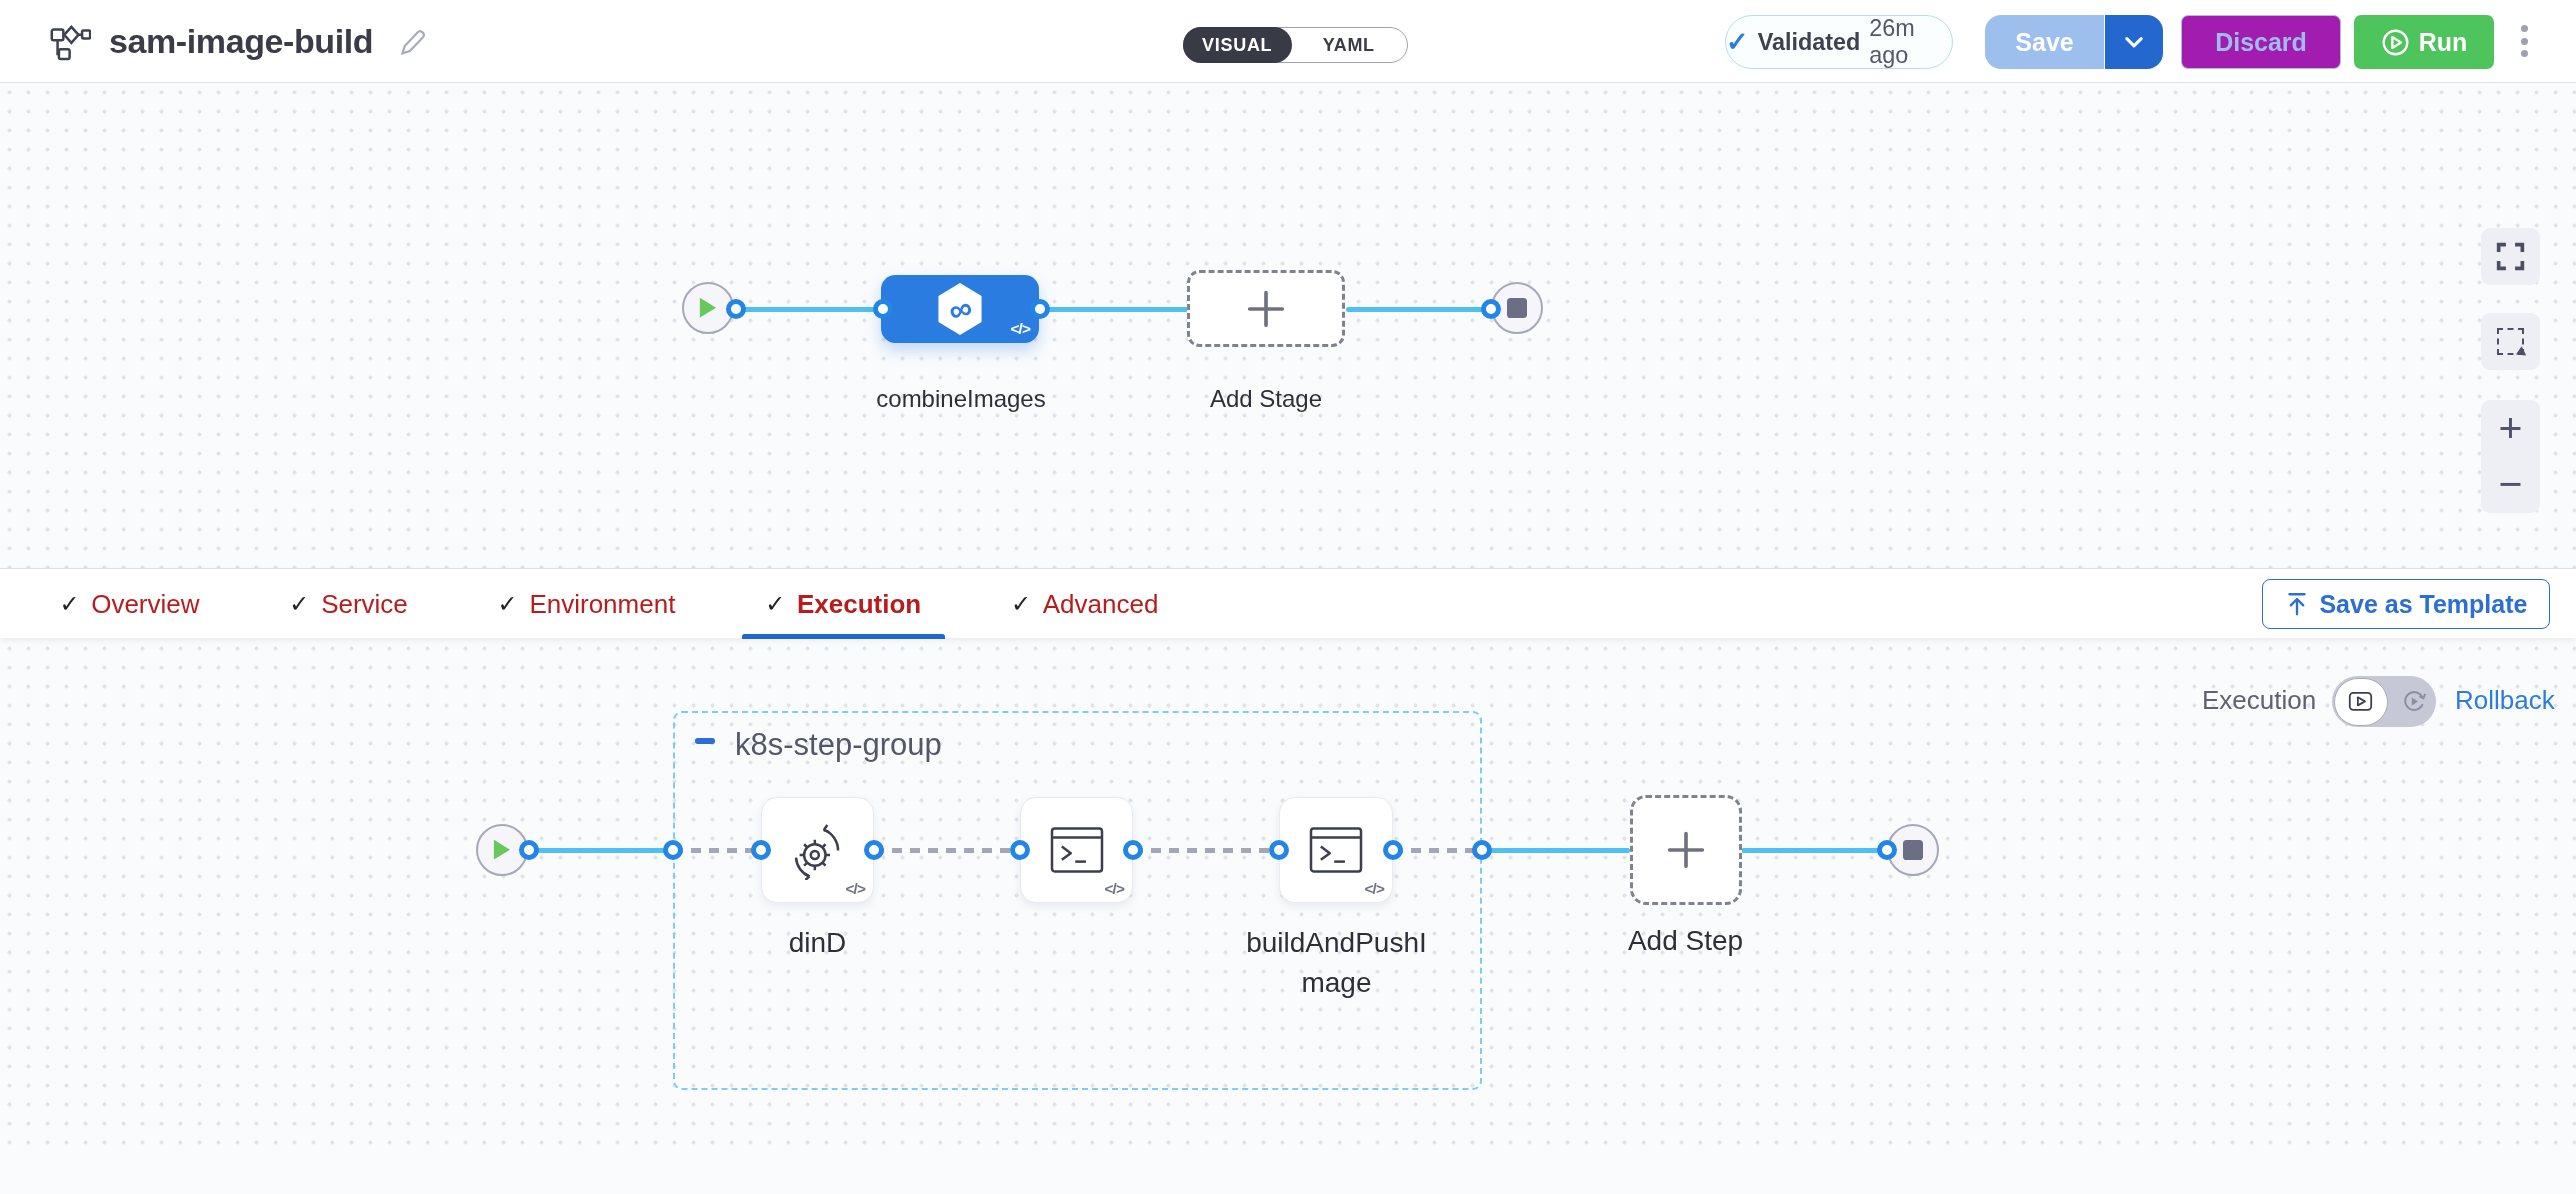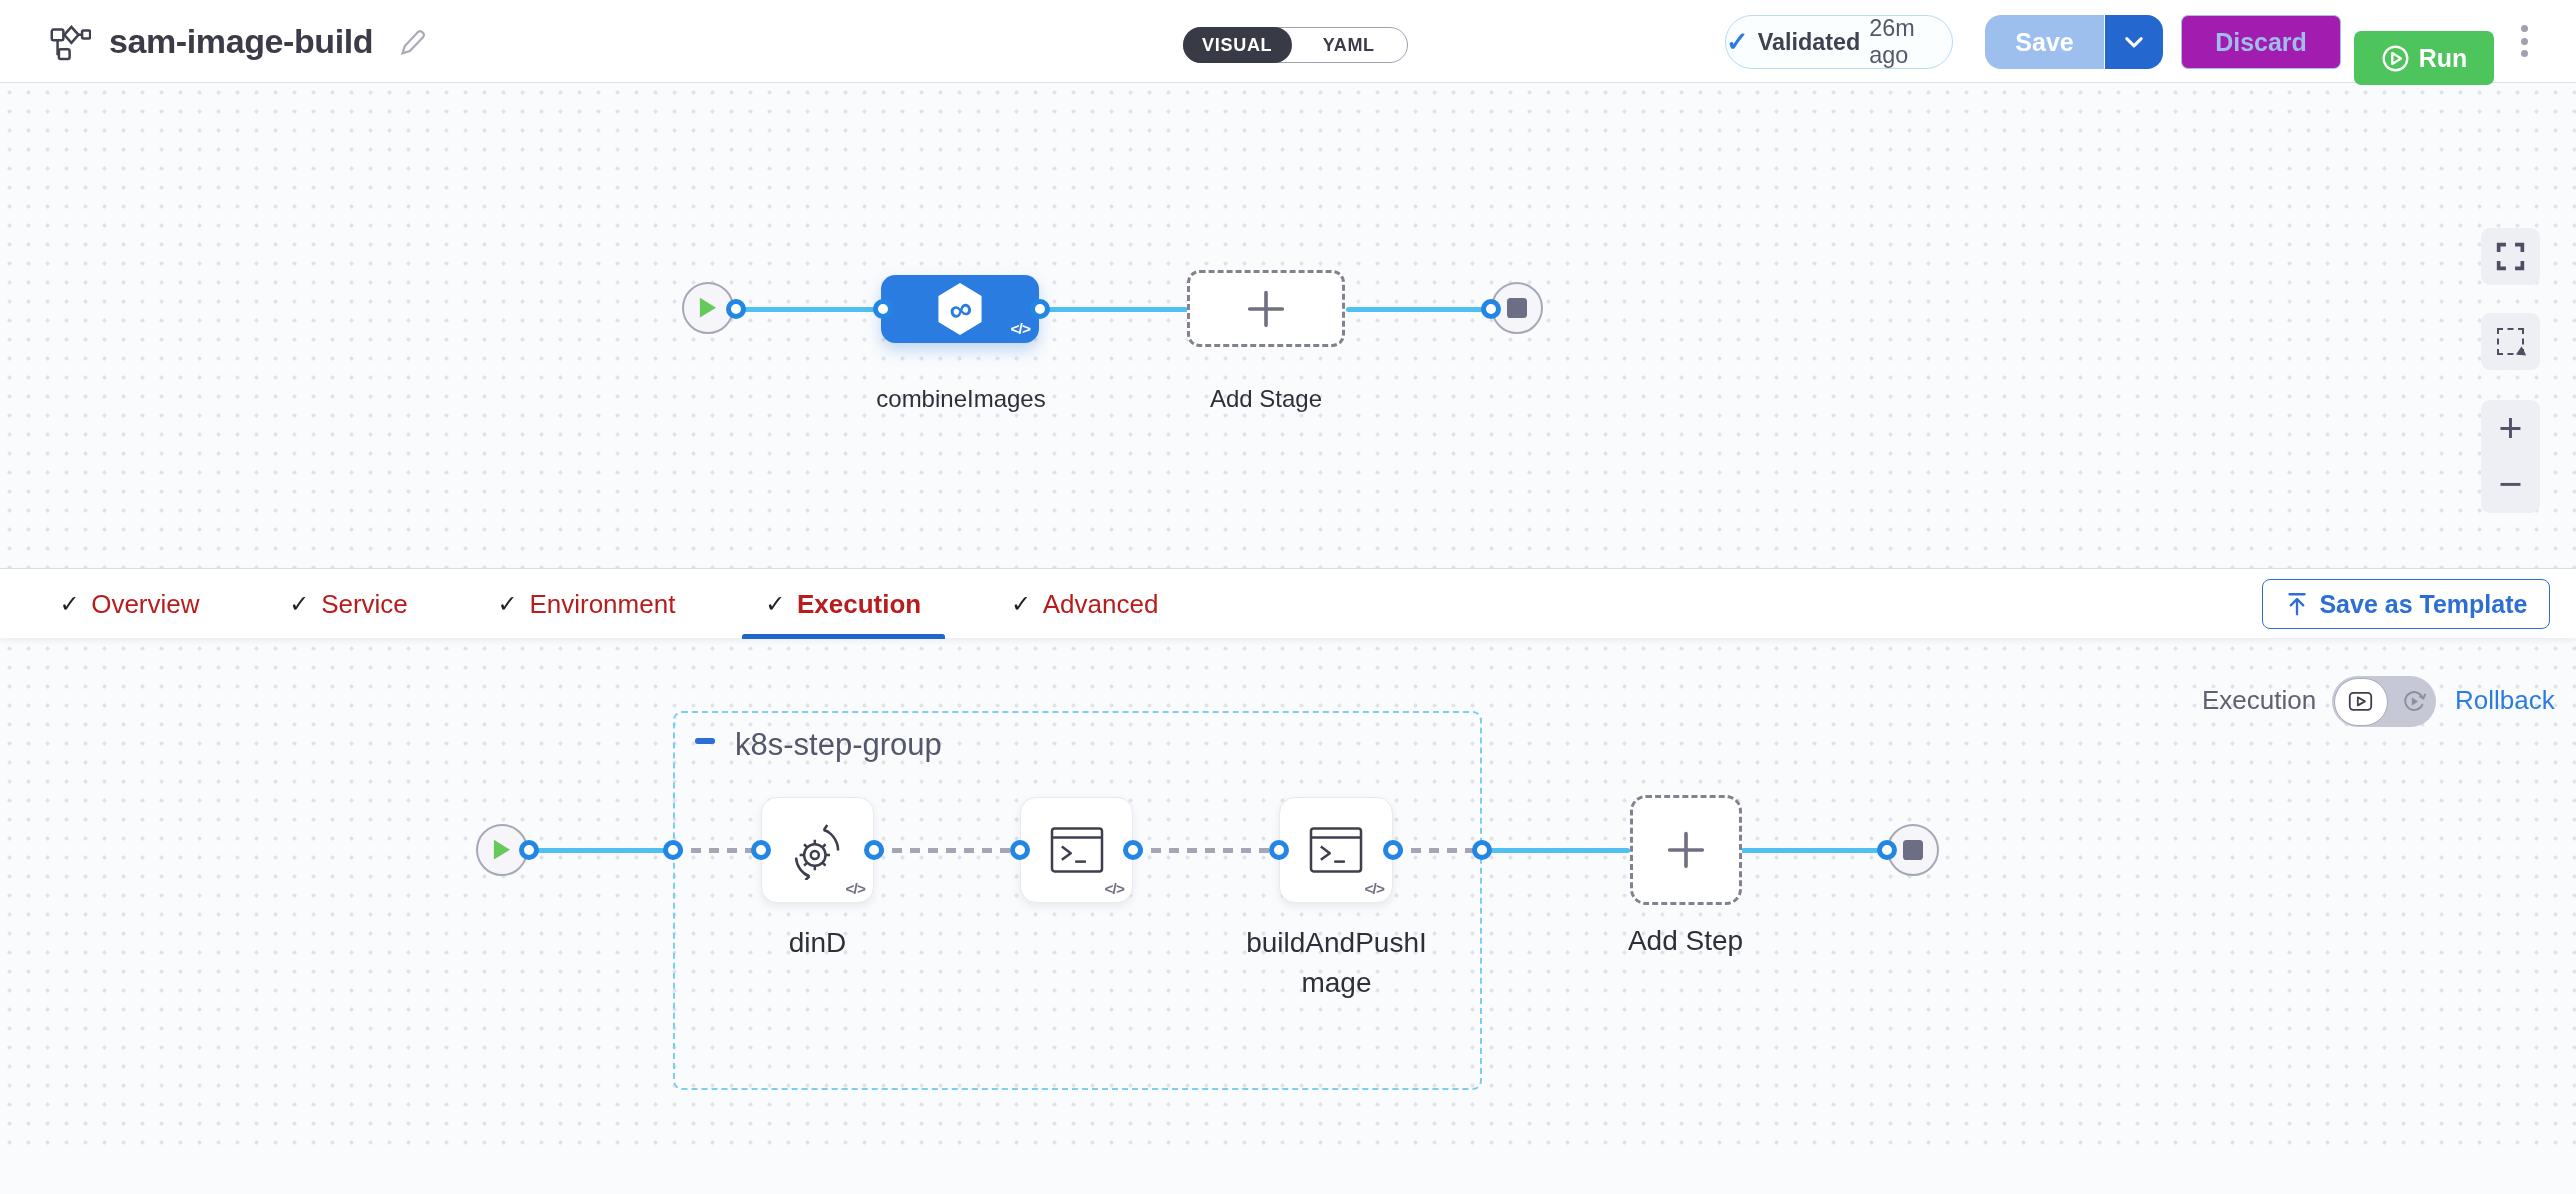--- a/index.html
+++ b/index.html
@@ -31,21 +31,21 @@
   .save-split { position:absolute; left:-591px; top:15.3px; height:54px; display:flex; border-radius:16px; overflow:hidden; }
   .save-main { width:120px; border:none; background:#9dbfed; color:#ffffff; font-family:inherit;
                font-size:25px; font-weight:bold; cursor:default; border-right:1.3px solid #ffffff; }
   .save-caret { width:58px; border:none; background:#2467cf; display:flex; align-items:center; justify-content:center; cursor:pointer; }
 
   .discard-btn { position:absolute; left:-395px; top:15.3px; width:160px; height:54px; background:#a21caf;
                  border:1.8px solid #a3c0ec; border-radius:7.2px; color:#9fbdea; font-family:inherit;
                  font-size:25px; font-weight:bold; cursor:default; }
   .run-btn { position:absolute; left:-222px; top:15.3px; width:140px; height:54px; background:#4ec45c; border:none;
              border-radius:7.2px; color:#ffffff; font-size:25px; font-weight:bold; font-family:inherit;
-             display:flex; align-items:center; justify-content:center; gap:9px; cursor:pointer;margin-top:16px; }
+             display:flex; align-items:center; justify-content:center; gap:9px; cursor:pointer; }
   .kebab-btn { position:absolute; left:-67px; top:20.7px; width:31px; height:41px; background:none; border:none;
                display:flex; flex-direction:column; align-items:center; justify-content:center; gap:5.4px; cursor:pointer; }
   .kebab-btn i { width:7.2px; height:7.2px; border-radius:50%; background:#9fa1b3; }
 
   
   .canvas { position:absolute; left:0; width:2576px; background-color:#fafbfd;
             background-image:radial-gradient(circle, #e1e3ea 1.8px, transparent 2.3px);
             background-size:19px 19px; }
   .canvas-top { top:83px; height:486px; }
   .canvas-bottom { top:639px; height:556px; }

